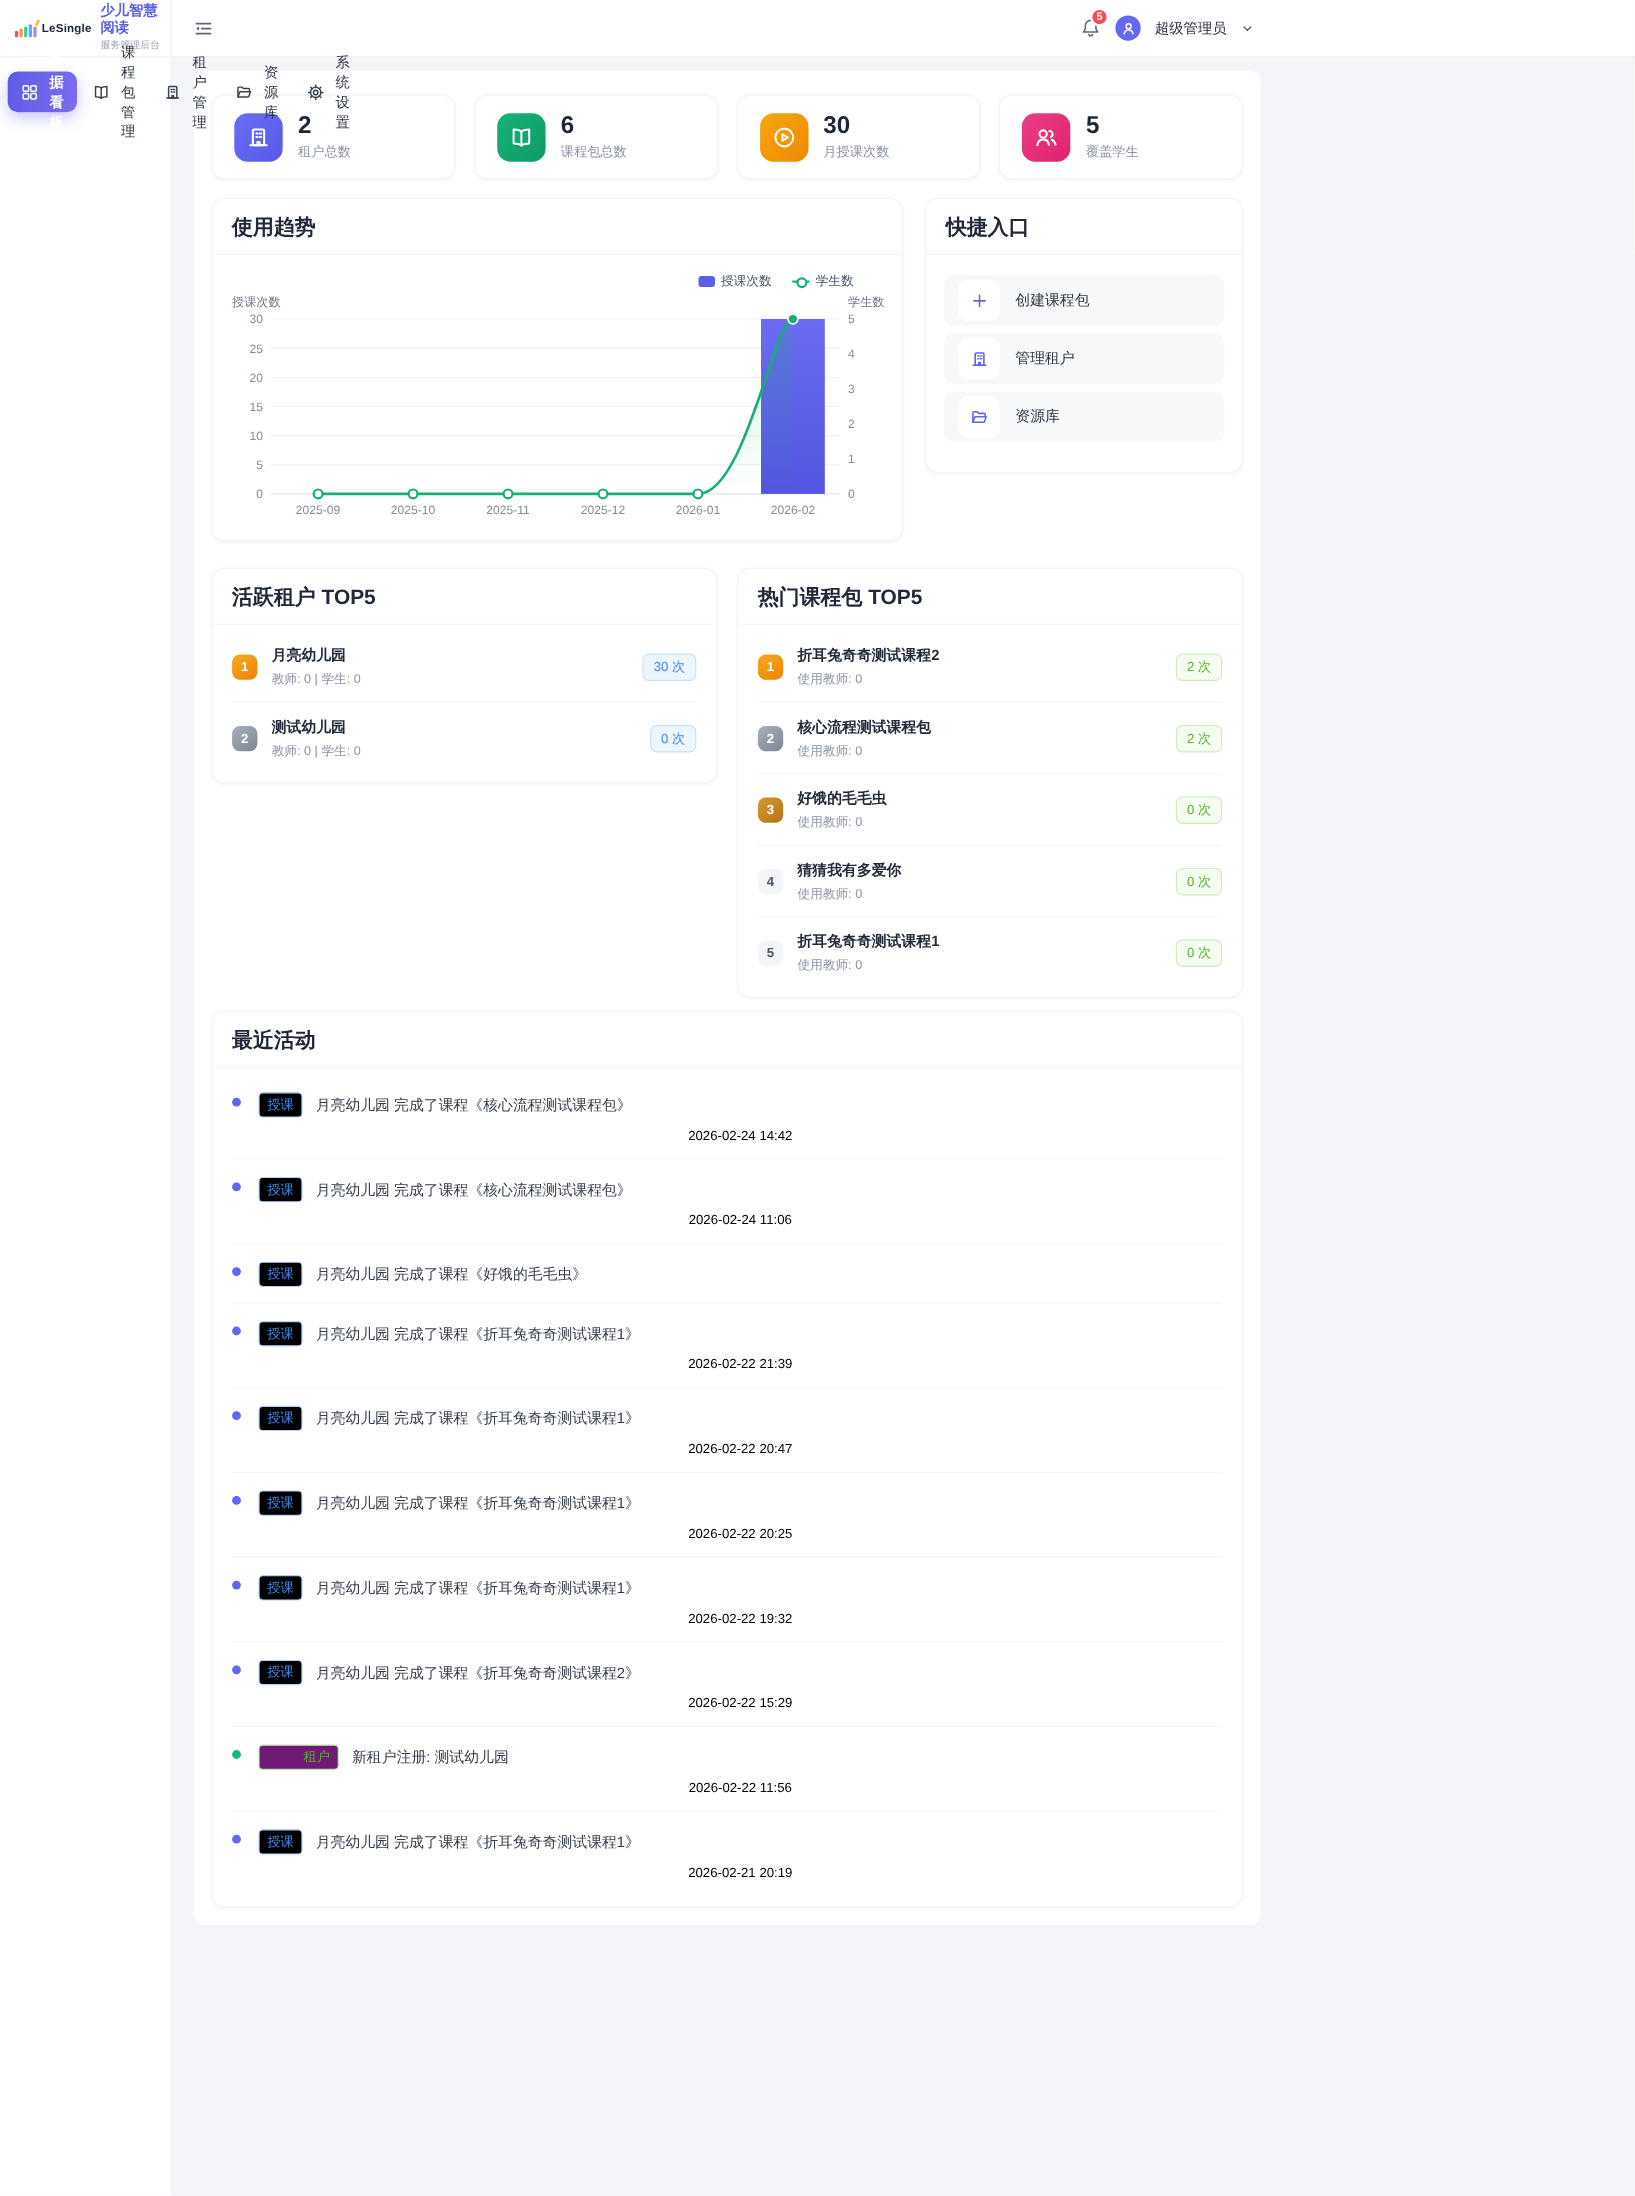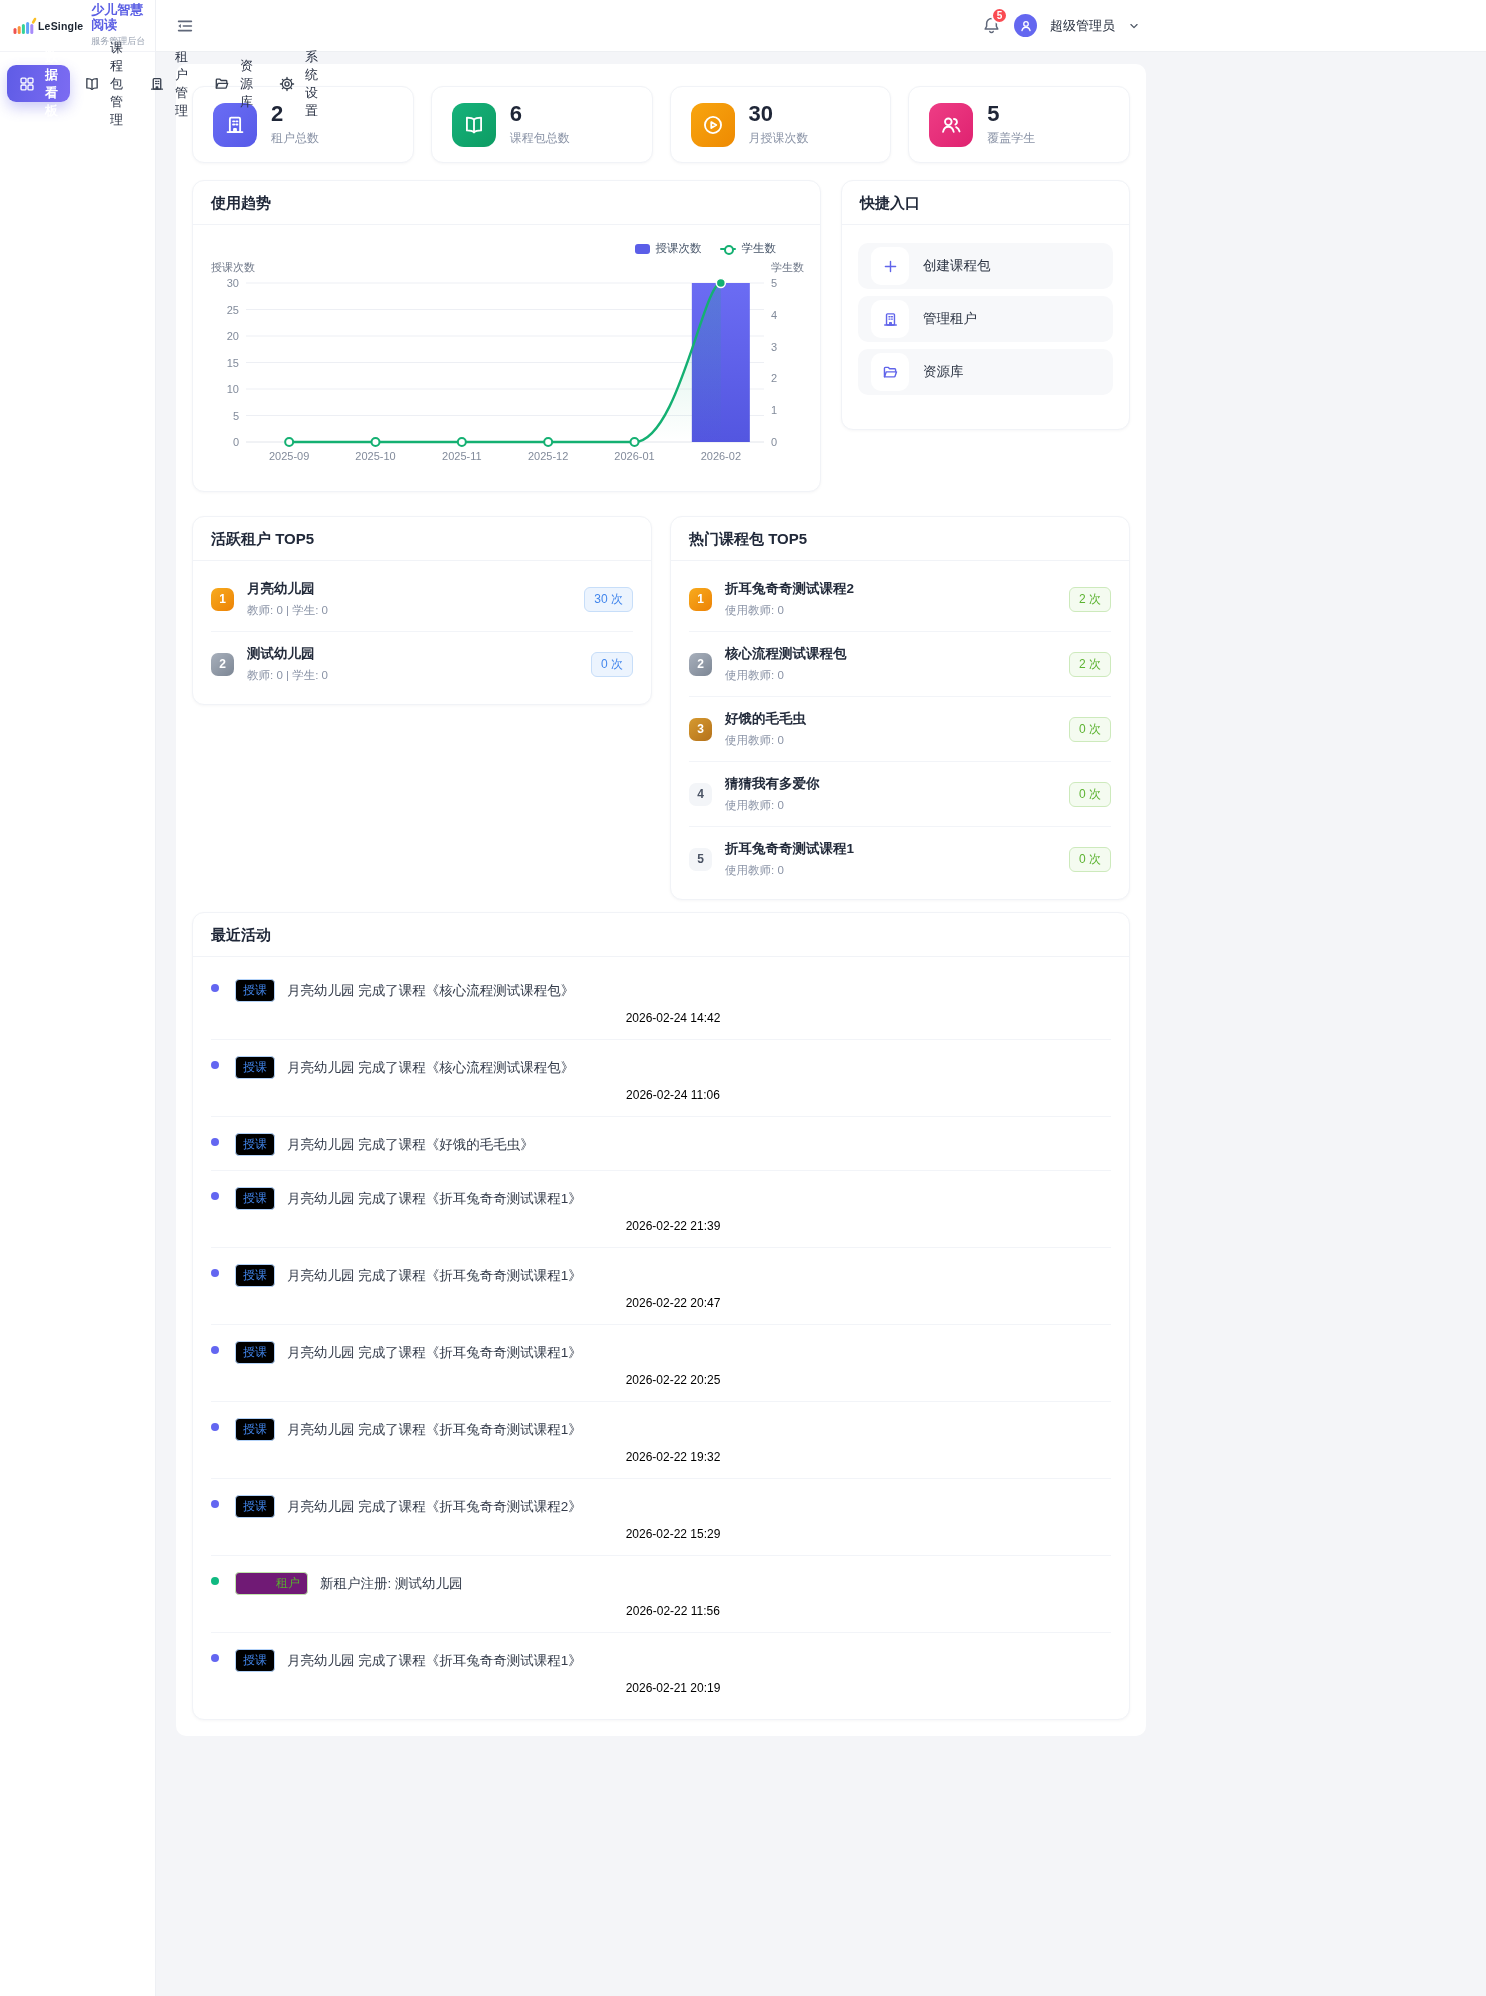--- a/index.html
+++ b/index.html
@@ -40,21 +40,21 @@
   .container { width:970px; background:#fff; border-radius:10px; padding:22px 16px 16px; }
 
   .stats { display:grid; grid-template-columns:repeat(4,1fr); gap:17px; }
   .stat-card { height:77px; background:#fff; border:1px solid #f1f3f7; border-radius:12px; box-shadow:0 1px 3px rgba(15,23,42,.04); display:flex; align-items:center; gap:14px; padding:0 14px 0 20px; }
   .stat-icon { width:44px; height:44px; border-radius:12px; color:#fff; display:flex; align-items:center; justify-content:center; flex:none; }
   .stat-icon svg { width:22px; height:22px; }
   .stat-num { font-size:22px; font-weight:700; color:#1f2637; line-height:1.1; }
   .stat-label { font-size:12px; color:#8a93a6; margin-top:4px; }
 
   .card { background:#fff; border:1px solid #f1f3f7; border-radius:12px; box-shadow:0 1px 3px rgba(15,23,42,.04); }
-  .card-head { padding:13px 18px 11px; border-bottom:1px solid #f1f3f7; font-size:15px; font-weight:700; color:#202839; }
+  .card-head { padding:13px 18px 11px; border-bottom:1px solid #f1f3f7; font-size:19px; font-weight:700; color:#202839; }
 
   .row2 { display:flex; gap:20px; margin-top:17px; align-items:flex-start; }
   .trend-card { width:629px; height:312px; }
   .trend-body { padding:12px 18px 0; }
   .legend-row { display:flex; justify-content:flex-end; align-items:center; gap:18px; padding-right:26px; margin:4px 0 2px; font-size:11.5px; color:#475569; }
   .legend-item { display:flex; align-items:center; gap:6px; }
   .lg-bar { width:15px; height:10px; border-radius:3px; }
   .lg-line { position:relative; width:16px; height:10px; }
   .lg-line::before { content:""; position:absolute; left:0; right:0; top:4px; height:2px; border-radius:1px; background:var(--c,#14b072); }
   .lg-line::after { content:""; position:absolute; left:4px; top:1px; width:6px; height:6px; border:2px solid var(--c,#14b072); background:#fff; border-radius:50%; }

